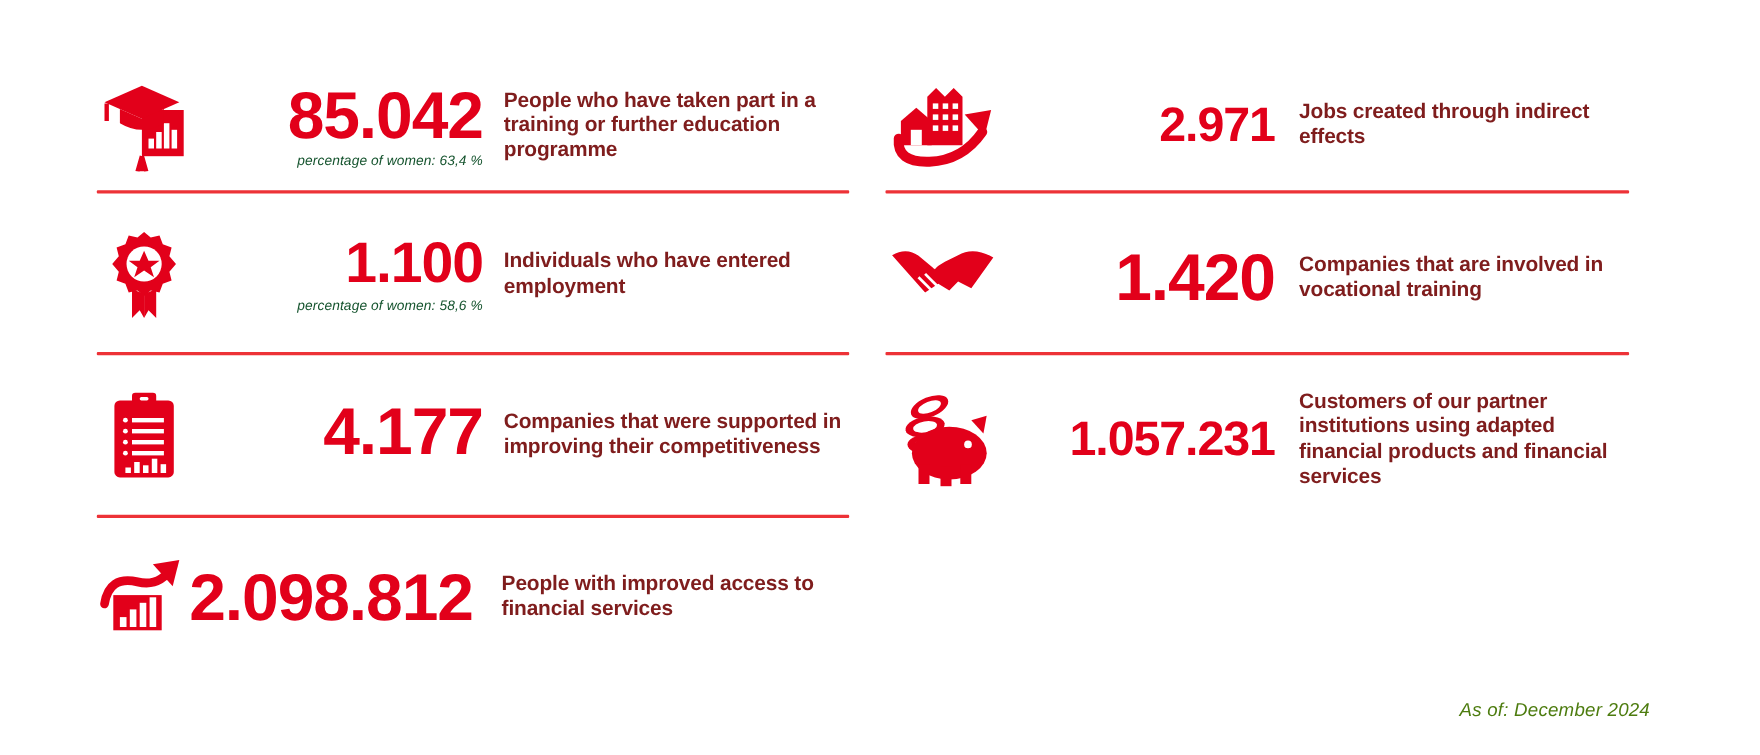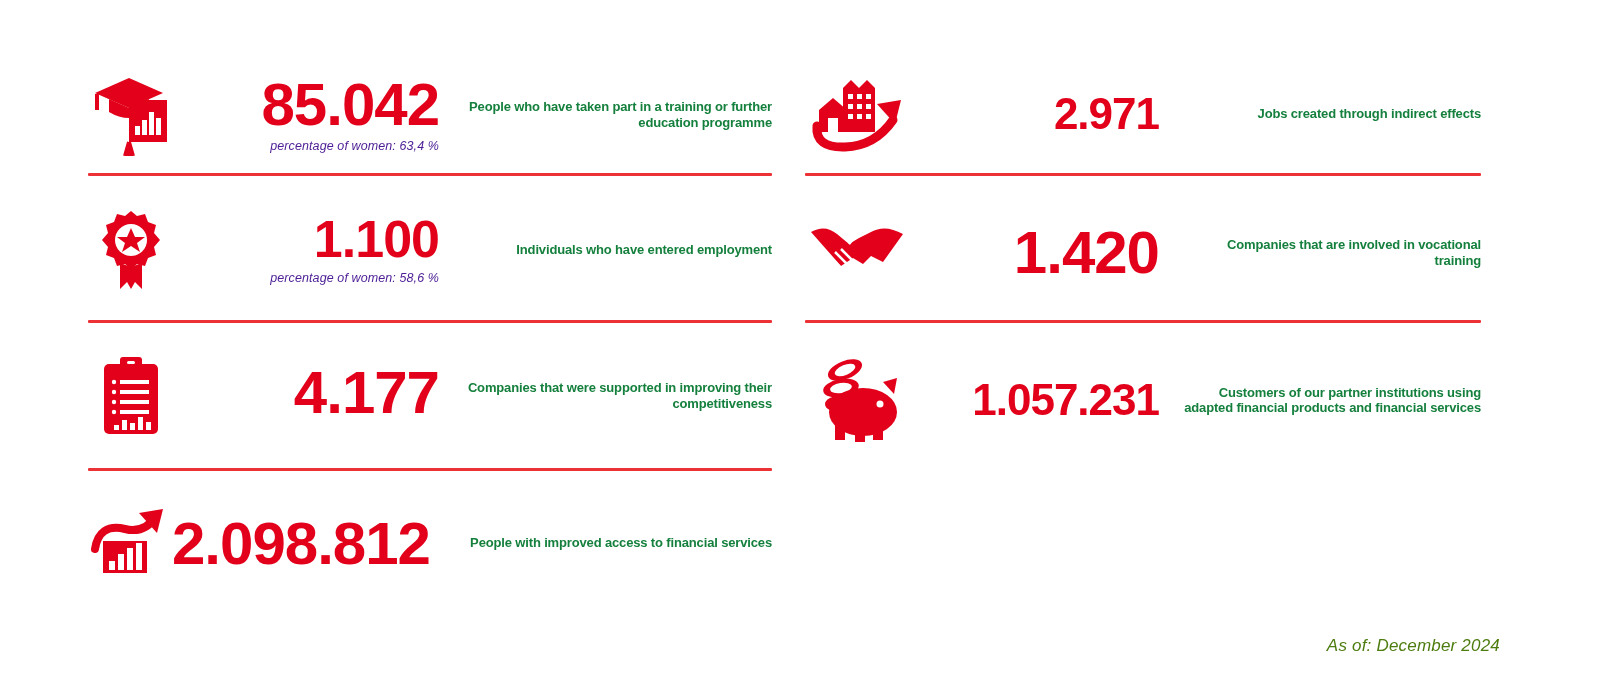--- a/index.html
+++ b/index.html
@@ -14,21 +14,20 @@
     font-family: "Liberation Sans", sans-serif;
     color: #1a1a1a;
     overflow: hidden;
     position: relative;
   }
 
   .board {
     position: relative;
     width: 1600px;
     height: 686px;
-    text-align: right;
   }
 
   .column {
     position: absolute;
     top: 0;
   }
   .column-left  { left: 88px;  width: 684px; }
   .column-right { left: 805px; width: 676px; }
 
   
@@ -53,32 +52,32 @@
   }
   .stat-number {
     color: #E2001A;
     font-weight: bold;
     letter-spacing: -1px;
     line-height: 0.95;
     white-space: nowrap;
     font-family: "Liberation Sans", sans-serif;
   }
   .stat-sub {
-    color: #4c1d95;
+    color: #14532d;
     font-style: italic;
     font-size: 12.5px;
     white-space: nowrap;
     margin-top: 6px;
     letter-spacing: 0.1px;
   }
   .stat-label {
     flex: 1 1 auto;
-    color: #15803d;
+    color: #7f1d1d;
     font-weight: bold;
-    font-size: 13px;
+    font-size: 19px;
     line-height: 1.19;
     letter-spacing: -0.15px;
   }
 
   
   .divider {
     position: absolute;
     height: 3px;
     background: #ED3237;
     border-radius: 1px;

